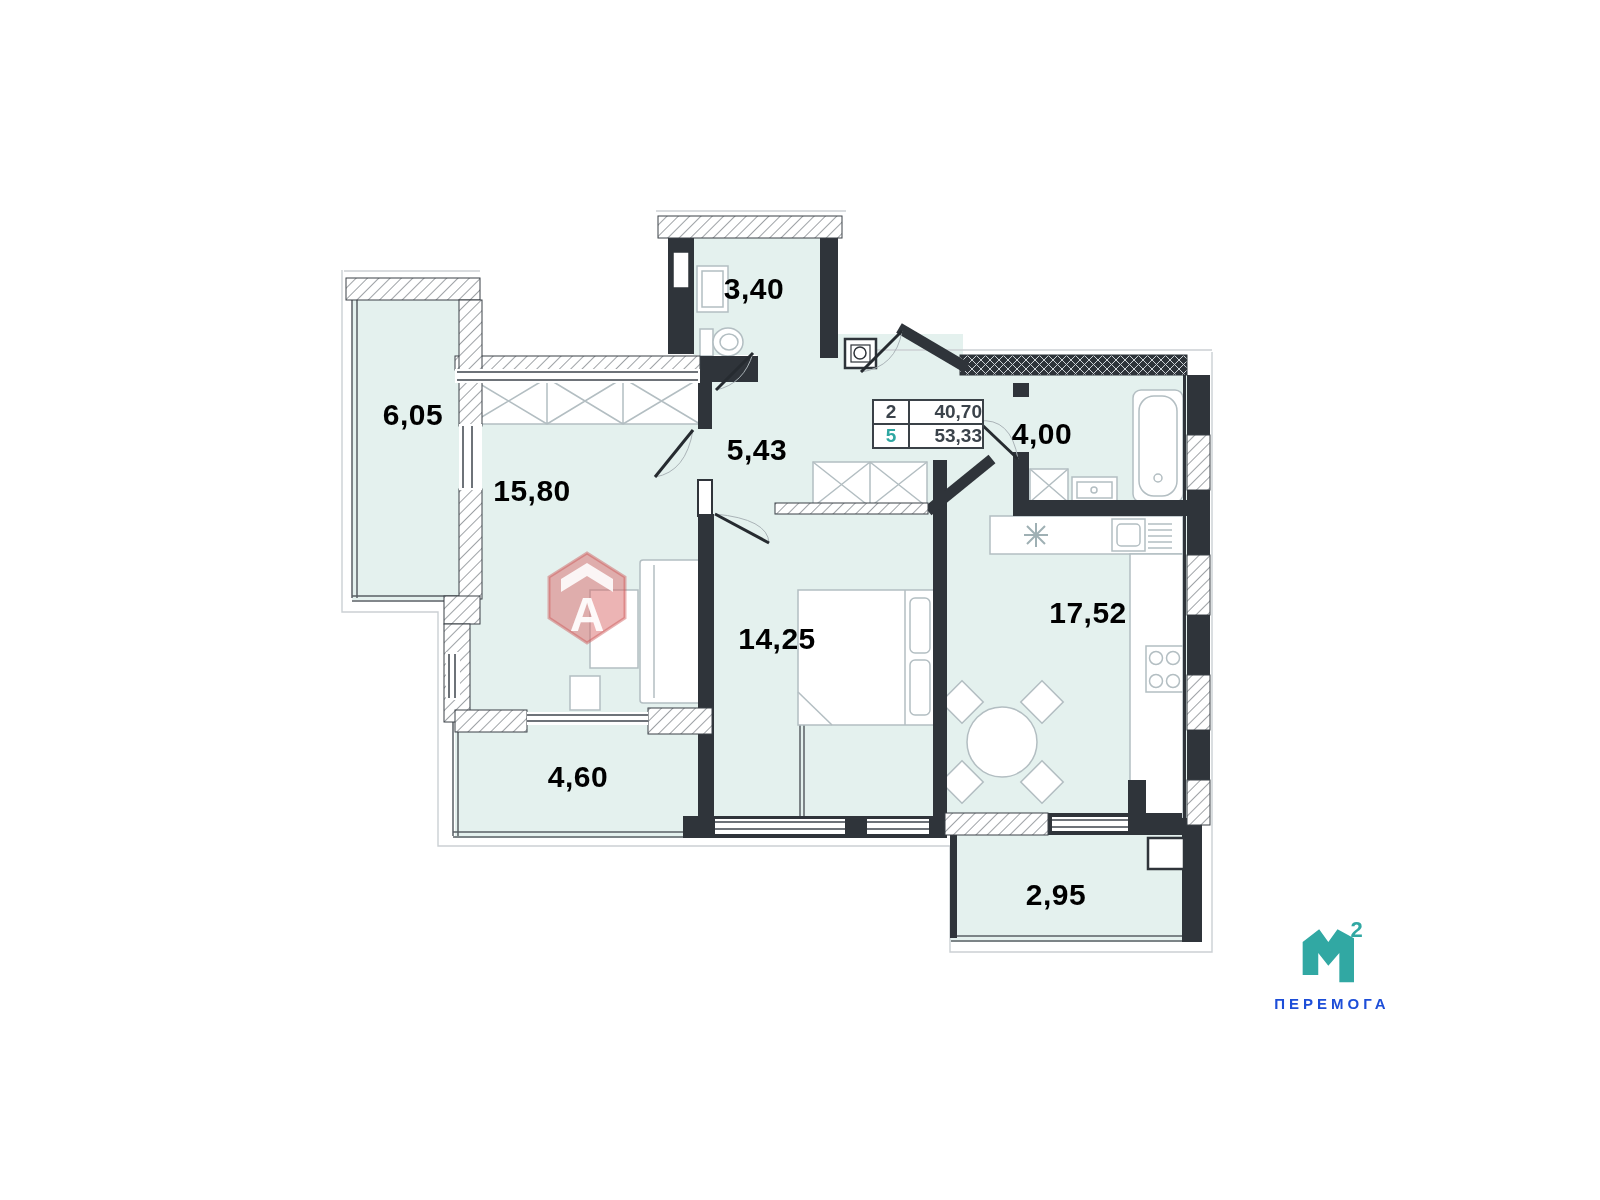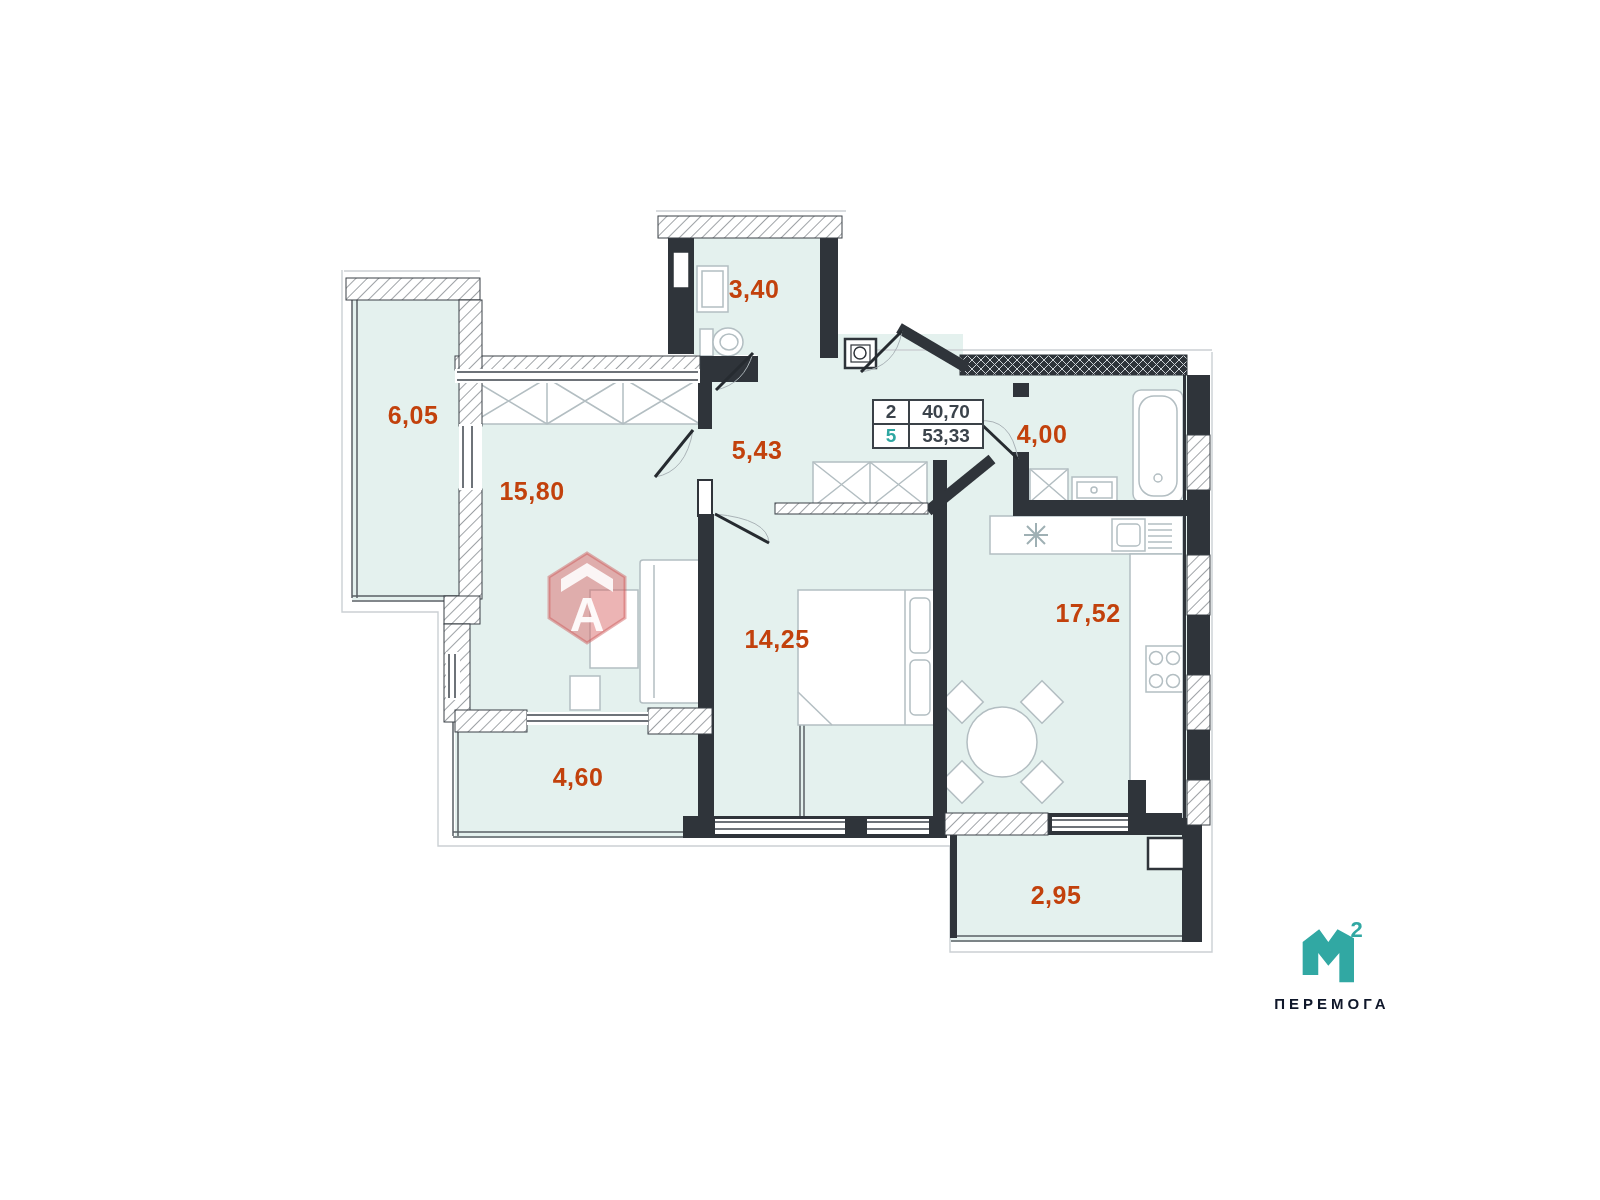--- a/index.html
+++ b/index.html
@@ -1,31 +1,31 @@
 <!DOCTYPE html>
 <html><head>
 <meta charset="utf-8">
 <style>
   html,body{margin:0;padding:0;background:#ffffff;}
   .stage{position:relative;width:1600px;height:1200px;background:#ffffff;overflow:hidden;
          font-family:"Liberation Sans", sans-serif;}
   .plan-svg{position:absolute;left:0;top:0;z-index:1;}
-  .arealbl{position:absolute;transform:translate(-50%,-50%);font-size:25px;font-weight:600;
-           color:#c2410c;letter-spacing:.5px;z-index:3;white-space:nowrap;text-align:center;}
+  .arealbl{position:absolute;transform:translate(-50%,-50%);font-size:30px;font-weight:600;
+           color:#000000;letter-spacing:.5px;z-index:3;white-space:nowrap;text-align:center;}
   .info-table{position:absolute;left:872px;top:399px;z-index:4;background:#fff;
               border:2px solid #3a4147;font-size:19px;font-weight:700;color:#3b434b;}
   .info-table .row{display:flex;height:22px;line-height:22px;}
   .info-table .row + .row{border-top:2px solid #3a4147;}
   .info-table .c1{width:34px;text-align:center;border-right:2px solid #3a4147;}
-  .info-table .c2{width:72px;text-align:center;}
+  .info-table .c2{width:72px;text-align:right;}
   .teal{color:#2fa7a2;}
   .watermark{position:absolute;left:545px;top:550px;display:flex;align-items:center;gap:10px;z-index:5;}
   .wm-text{font-size:70px;font-weight:800;letter-spacing:1px;color:rgba(124,142,160,0.70);line-height:1;}
   .dev-logo{position:absolute;left:1262px;top:920px;width:140px;text-align:center;z-index:2;}
-  .dev-name{font-size:15px;font-weight:700;color:#0f172a;letter-spacing:4px;margin-top:5px;}
+  .dev-name{font-size:15px;font-weight:700;color:#1d4ed8;letter-spacing:4px;margin-top:5px;}
 </style>
 </head>
 <body>
 
 <div class="stage">
 
   <svg class="plan-svg" width="1600" height="1200" viewBox="0 0 1600 1200">
     <defs>
       <pattern id="hatch" width="8" height="8" patternUnits="userSpaceOnUse" patternTransform="rotate(45)">
         <rect width="8" height="8" fill="#ffffff"></rect>

